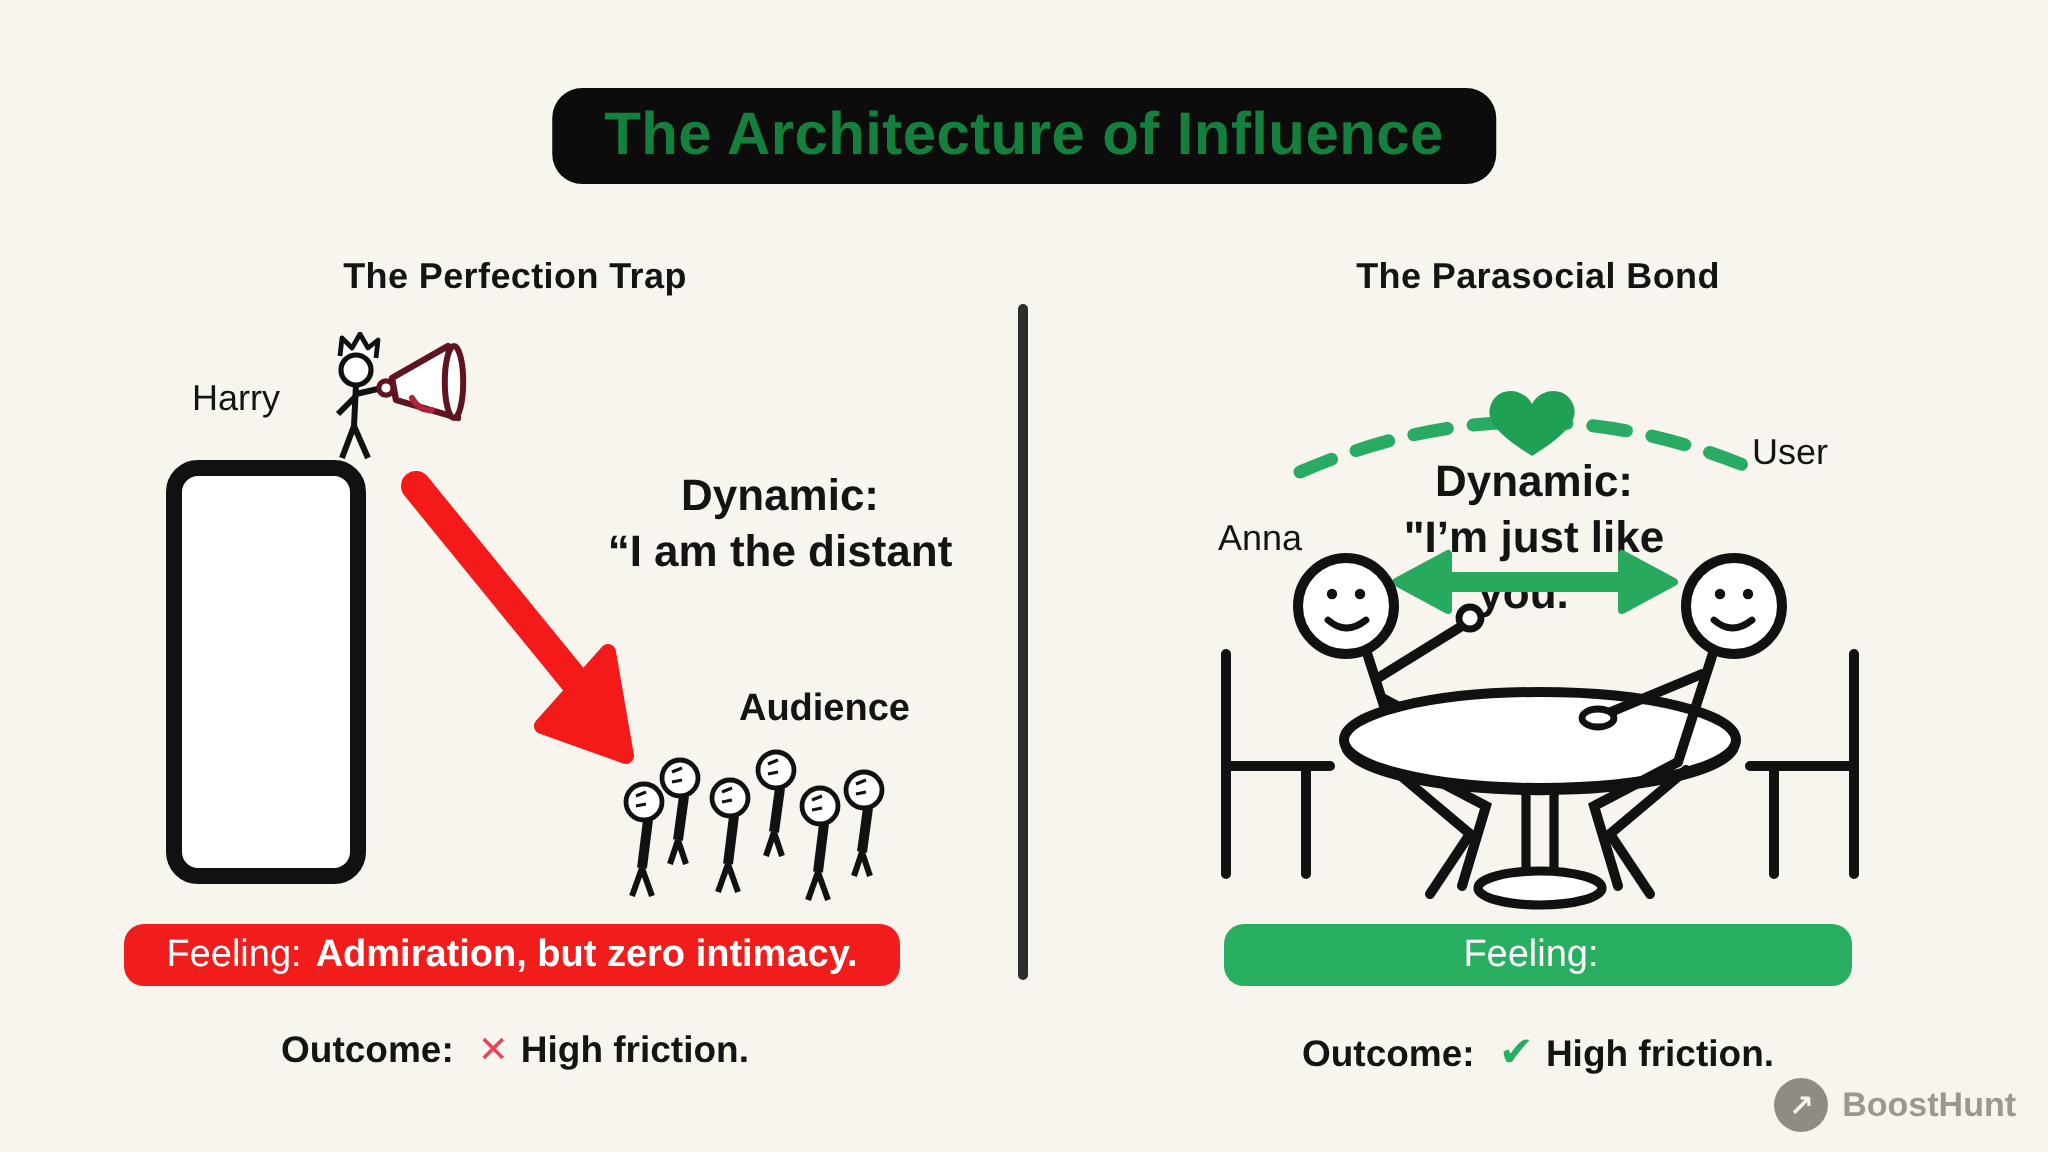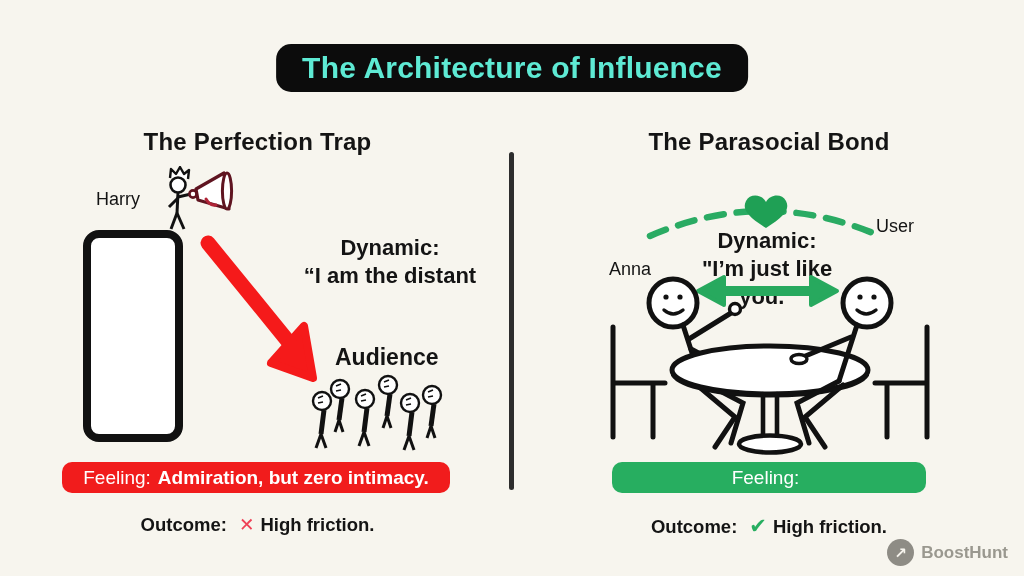--- a/index.html
+++ b/index.html
@@ -7,28 +7,28 @@
     width:1024px;height:576px;overflow:hidden;position:relative;
     background:#f7f5ee;
     font-family:"Liberation Sans","DejaVu Sans",sans-serif;
     color:#141414;
   }
   .abs{position:absolute;}
 
   
   .title-badge{
     position:absolute;top:44px;left:50%;transform:translateX(-50%);
-    background:#0c0c0c;color:#5eead4;border-radius:15px;
+    background:#0c0c0c;color:#15803d;border-radius:15px;
     padding:7px 26px;font-size:30px;font-weight:bold;letter-spacing:.2px;
     white-space:nowrap;
   }
 
   
   .panel-heading{
-    position:absolute;top:128px;font-size:24px;font-weight:bold;
+    position:absolute;top:128px;font-size:18px;font-weight:bold;
     text-align:center;letter-spacing:.2px;
   }
   .panel-heading.left{left:30px;width:455px;}
   .panel-heading.right{left:540px;width:458px;}
 
   .person-label{position:absolute;font-size:18px;font-weight:normal;}
 
   
   .pedestal{
     position:absolute;left:83px;top:230px;width:84px;height:196px;
@@ -37,21 +37,21 @@
 
   
   .dynamic-block{
     position:absolute;font-size:22px;font-weight:bold;text-align:center;
     line-height:1.28;
   }
   .dynamic-left{left:295px;top:234px;width:190px;}
   .dynamic-right{left:672px;top:227px;width:190px;}
 
   .audience-label{position:absolute;left:335px;top:344px;width:120px;
-    text-align:left;font-size:23px;font-weight:bold;}
+    text-align:right;font-size:19px;font-weight:bold;}
 
   
   .feeling-banner{
     position:absolute;top:462px;height:31px;border-radius:10px;
     color:#ffffff;font-size:19px;display:flex;align-items:center;
     justify-content:center;white-space:nowrap;
   }
   .feeling-banner.red{left:62px;width:388px;background:#f11c1c;}
   .feeling-banner.green{left:612px;width:314px;background:#27ae60;}
   .feeling-prefix{font-weight:normal;margin-right:7px;}

